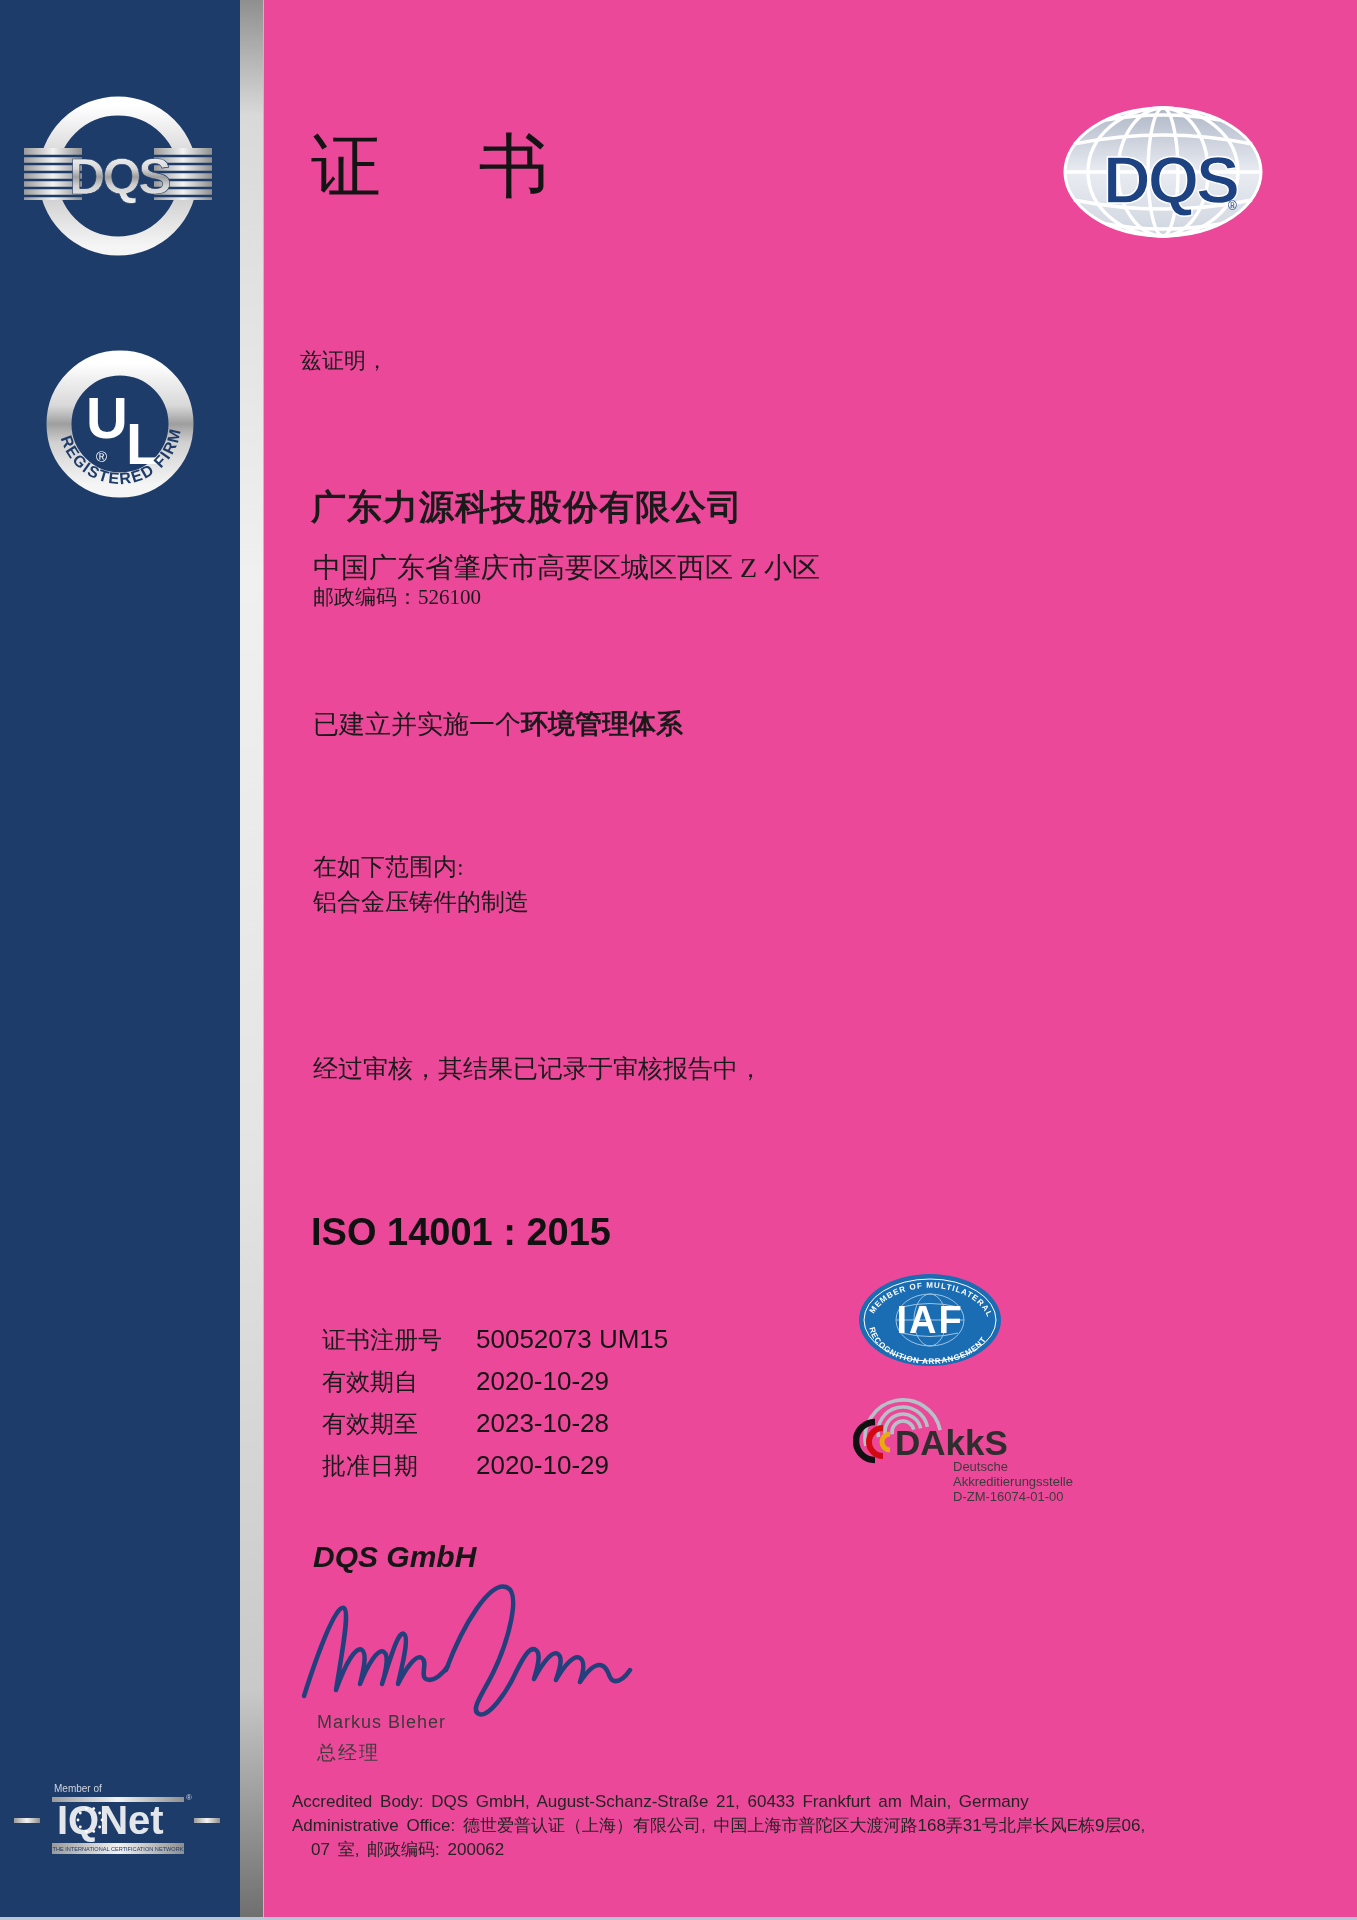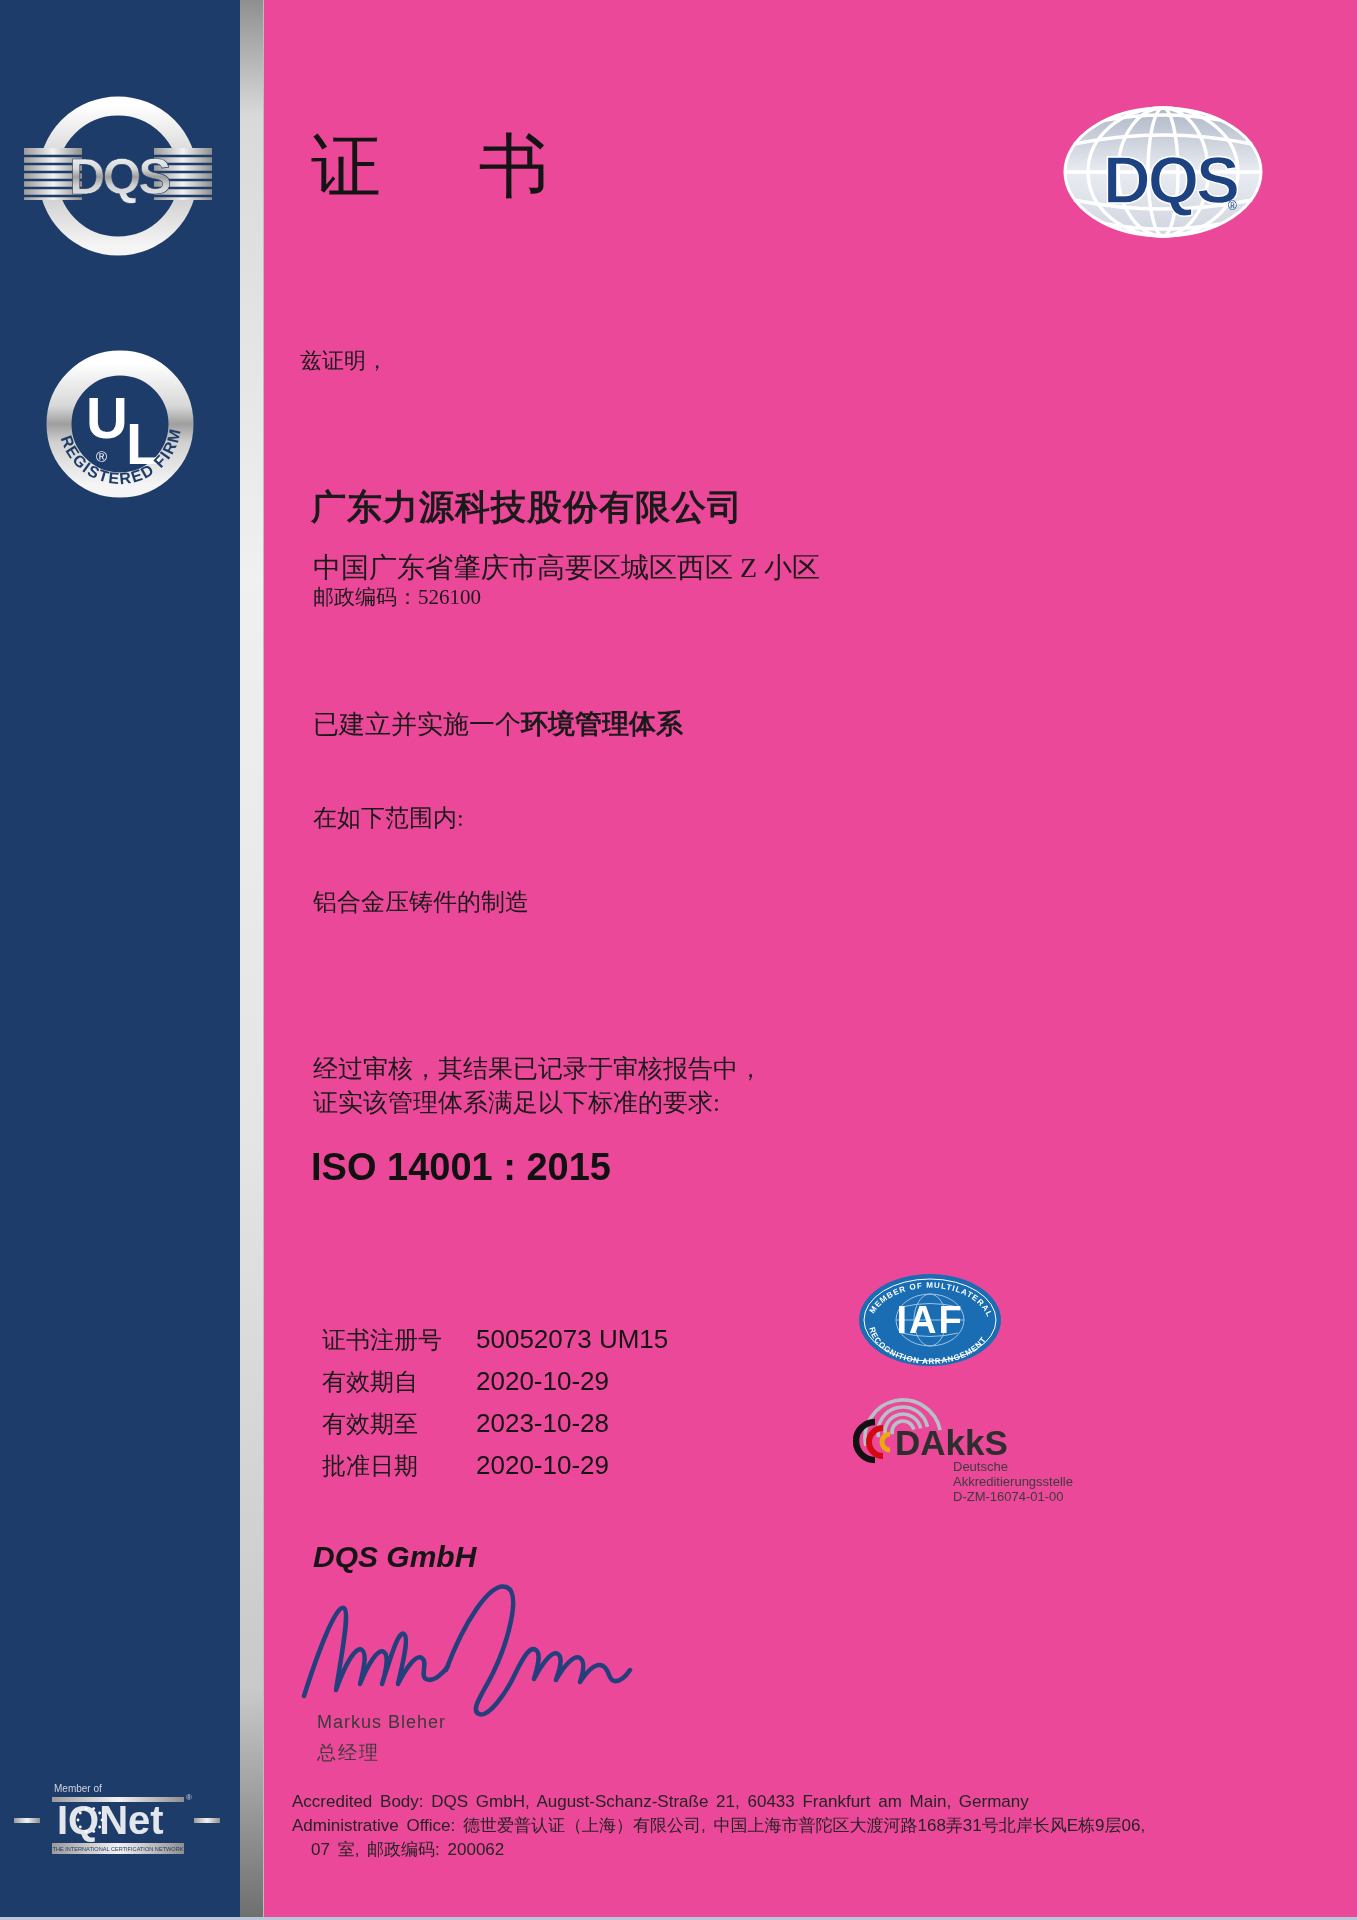--- a/index.html
+++ b/index.html
@@ -18,25 +18,25 @@
   .iqnet{left:12px;top:1780px;}
 
   .title{left:311px;top:120px;font-size:70px;letter-spacing:40px;color:#141414;}
   .globe{left:1060px;top:104px;}
   .intro{left:300px;top:346px;font-size:22px;}
   .company{left:311px;top:484px;font-size:35px;font-weight:bold;letter-spacing:1px;font-family:Liberation Serif, serif;}
   .addr1{left:313px;top:549px;font-size:28px;}
   .addr2{left:313px;top:583px;font-size:21px;font-family:"Liberation Serif",serif;}
   .system{left:313px;top:706px;font-size:26px;}
   .system b{font-size:27px;}
-  .scope-label{left:313px;top:802px;font-size:24px;}
+  .scope-label{left:313px;top:851px;font-size:24px;}
   .scope-value{left:313px;top:886px;font-size:24px;}
   .audit1{left:313px;top:1052px;font-size:25px;}
   .audit2{left:313px;top:1086px;font-size:25px;}
-  .iso{left:311px;top:1146px;font-size:38px;font-weight:bold;font-family:"Liberation Sans",sans-serif;color:#111;}
+  .iso{left:311px;top:1211px;font-size:38px;font-weight:bold;font-family:"Liberation Sans",sans-serif;color:#111;}
   .details{left:322px;top:1318px;}
   .detail-row{height:42px;line-height:42px;white-space:nowrap;}
   .detail-label{display:inline-block;width:150px;font-size:24px;font-family:"Liberation Serif",serif;}
   .detail-value{font-size:26px;font-family:"Liberation Sans",sans-serif;color:#151515;}
   .iaf{left:857px;top:1272px;}
   .dakks{left:853px;top:1398px;}
   .issuer{left:313px;top:1540px;font-size:30px;font-weight:bold;font-family:"Liberation Sans",sans-serif;color:#161616;font-style:italic;}
   .signature{left:296px;top:1578px;}
   .signer-name{left:317px;top:1712px;font-size:18px;font-family:"Liberation Sans",sans-serif;color:#3a3a3a;letter-spacing:1px;}
   .signer-title{left:317px;top:1740px;font-size:19px;color:#3d3d3d;letter-spacing:2px;}
@@ -152,21 +152,20 @@
   <div class="abs company">广东力源科技股份有限公司</div>
   <div class="abs addr1">中国广东省肇庆市高要区城区西区 Z 小区</div>
   <div class="abs addr2">邮政编码：526100</div>
 
   <div class="abs system"><span>已建立并实施一个</span><b>环境管理体系</b></div>
 
   <div class="abs scope-label">在如下范围内:</div>
   <div class="abs scope-value">铝合金压铸件的制造</div>
 
   <div class="abs audit1">经过审核，其结果已记录于审核报告中，</div>
-  <div class="abs audit2">证实该管理体系满足以下标准的要求:</div>
 
   <div class="abs iso">ISO 14001 : 2015</div>
 
   <div class="abs details">
     <div class="detail-row">
       <span class="detail-label">证书注册号</span>
       <span class="detail-value">50052073 UM15</span>
     </div>
     <div class="detail-row">
       <span class="detail-label">有效期自</span>

